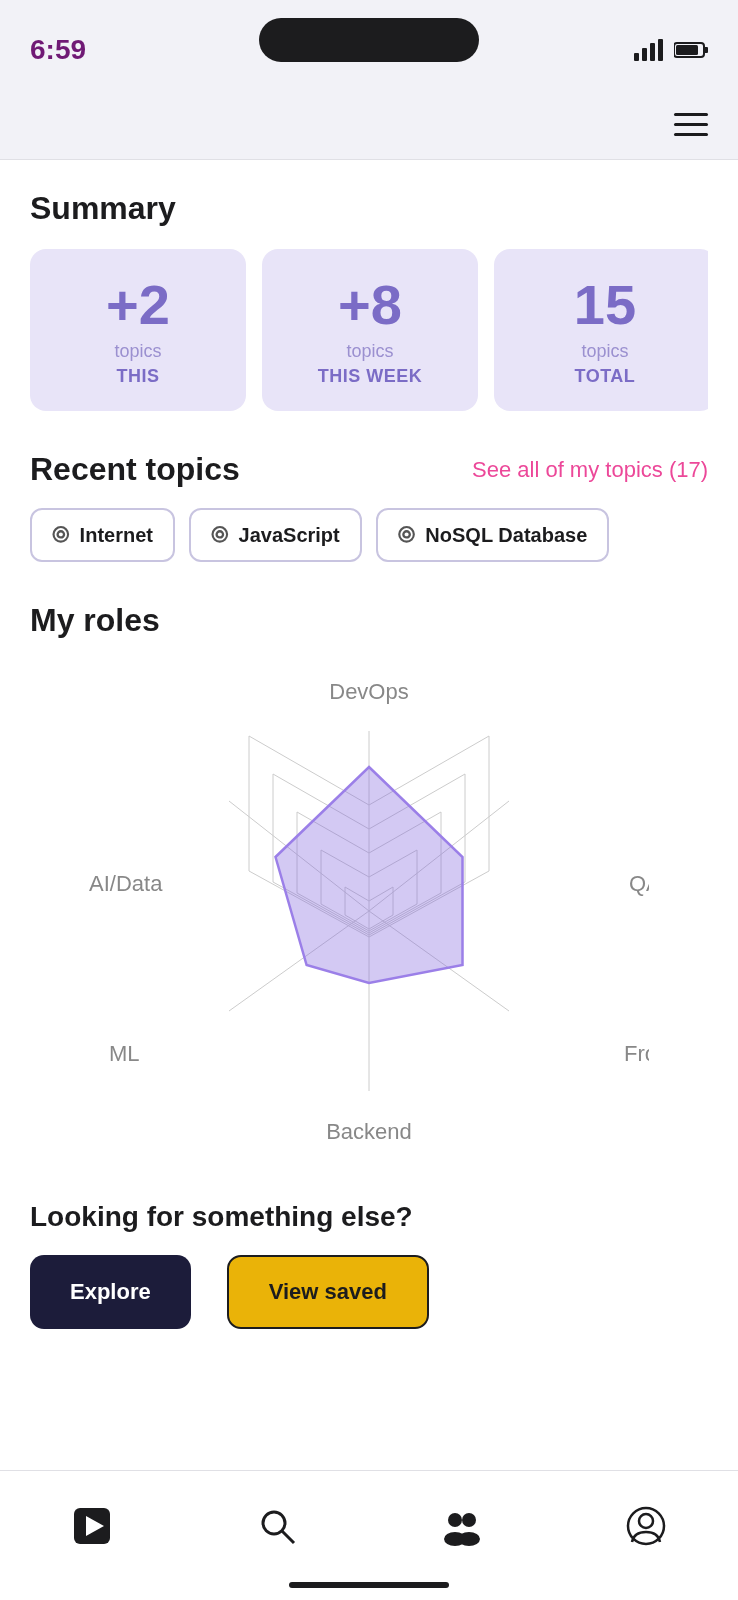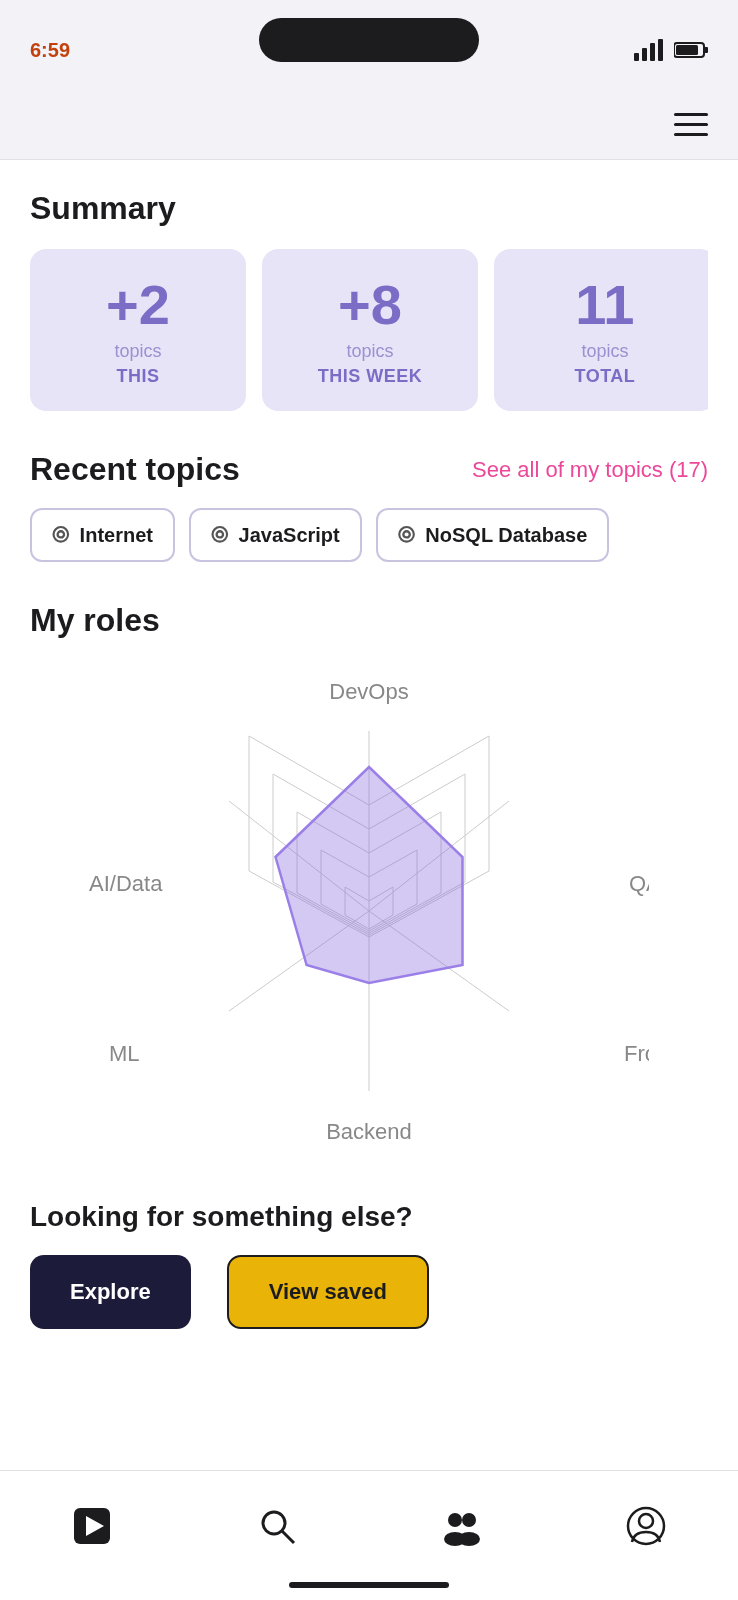--- a/index.html
+++ b/index.html
@@ -18,23 +18,23 @@
       width: 100%;
       height: 90px;
       background: #f2f2f7;
       display: flex;
       align-items: center;
       justify-content: space-between;
       padding: 20px 30px 10px;
       position: relative;
     }
     .status-time {
-      font-size: 20px;
+      font-size: 28px;
       font-weight: 600;
-      color: #c2410c;
+      color: #701a75;
     }
     .status-pill {
       width: 220px;
       height: 44px;
       background: #1c1c1e;
       border-radius: 30px;
       position: absolute;
       left: 50%;
       transform: translateX(-50%);
       top: 18px;
@@ -289,21 +289,21 @@
         <div class="card-number">+2</div>
         <div class="card-label">topics</div>
         <div class="card-period">THIS</div>
       </div>
       <div class="summary-card">
         <div class="card-number">+8</div>
         <div class="card-label">topics</div>
         <div class="card-period">THIS WEEK</div>
       </div>
       <div class="summary-card">
-        <div class="card-number">11</div>
+        <div class="card-number">15</div>
         <div class="card-label">topics</div>
         <div class="card-period">TOTAL</div>
       </div>
     </div>
   </div>
 
   <div>
     <div class="recent-topics-header">
       <h2 class="section-title" style="margin-bottom:0">Recent topics</h2>
       <a class="see-all-link">See all of my topics (17)</a>

